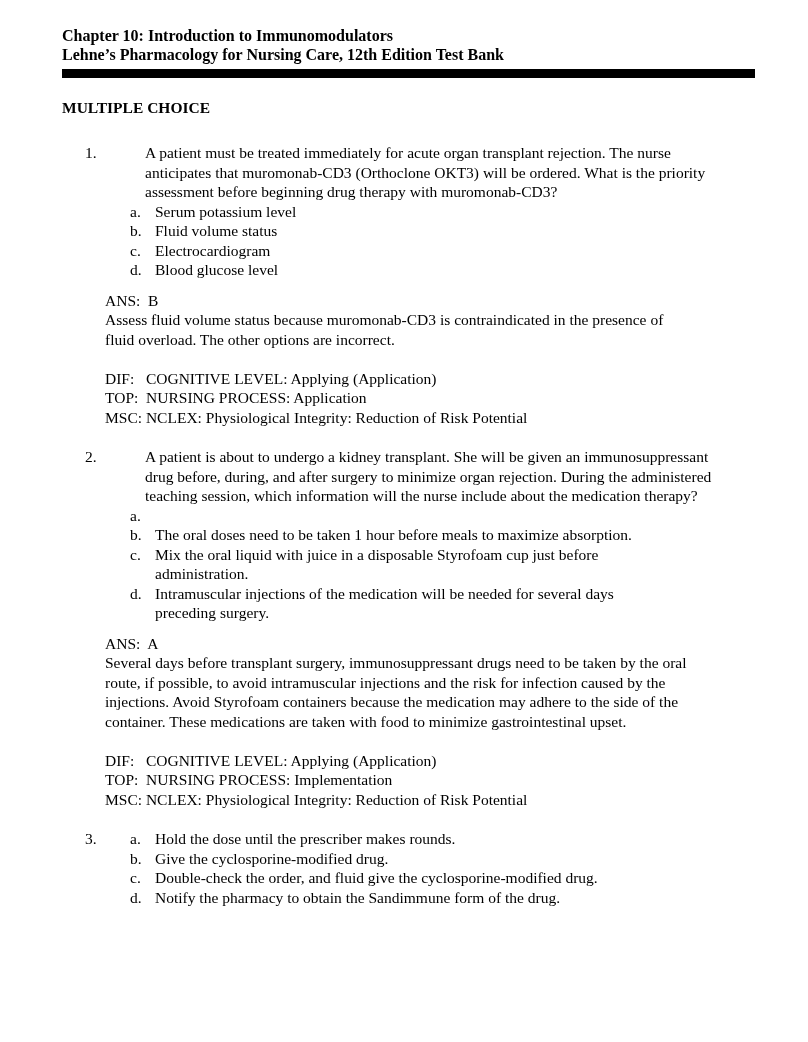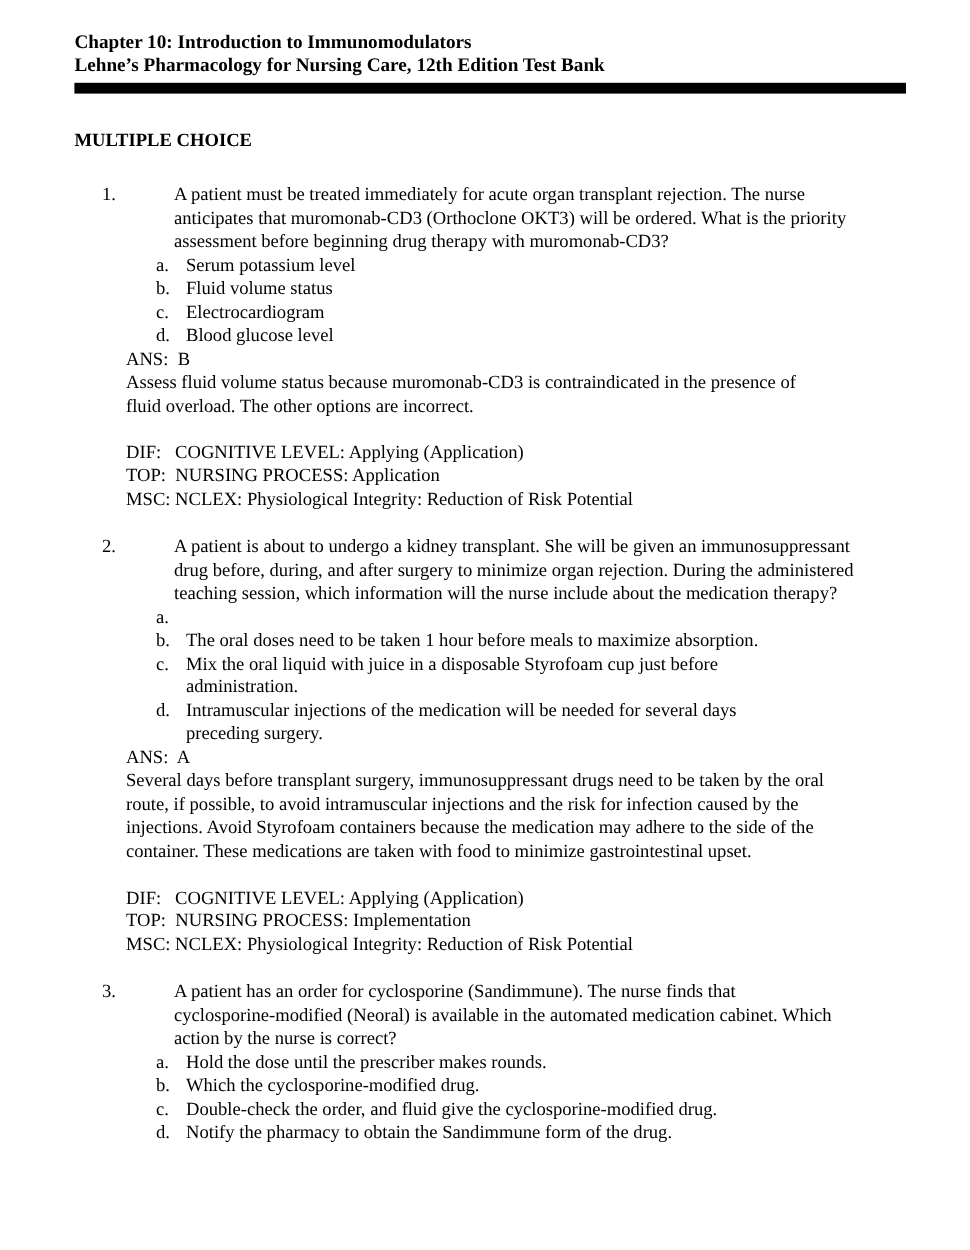--- a/index.html
+++ b/index.html
@@ -23,39 +23,39 @@
   }
   .title-rule {
     height: 9px;
     background: #000000;
     margin-top: 5px;
   }
   .section-heading {
     font-size: 15.5px;
     line-height: 19px;
     font-weight: bold;
-    margin-top: 30px;
+    margin-top: 20px;
     white-space: pre-wrap;
   }
   .questions {
     padding-left: 23px;
     margin-top: 26px;
     font-size: 15.5px;
     line-height: 19.5px;
   }
   .question { margin-bottom: 20px; }
   .q-row { display: flex; }
   .q-num { width: 20px; flex: none; }
   .q-content { flex: 1; min-width: 0; }
   .q-stem { white-space: pre-wrap; margin-left: 40px; }
   .options { margin-left: 25px; }
   .option { display: flex; }
   .opt-letter { width: 25px; flex: none; }
   .opt-text { white-space: pre-wrap; }
-  .answer-block { }
+  .answer-block { margin-top: 11px; }
   .ans-line, .rationale, .meta-line { white-space: pre-wrap; }
   .meta-block { margin-top: 19.5px; }
 </style>
 </head>
 <body>
 
 <div class="page">
 
   <header>
     <div class="doc-title">Chapter 10: Introduction to Immunomodulators</div>
@@ -145,31 +145,28 @@
             <div class="meta-line">MSC: NCLEX: Physiological Integrity: Reduction of Risk Potential</div>
           </div>
         </div>
       </div>
     </div>
 
     <div class="question">
       <div class="q-row">
         <div class="q-num">3.</div>
         <div class="q-content">
-          <div class="q-stem">A patient has an order for cyclosporine (Sandimmune). The nurse finds that
-cyclosporine-modified (Neoral) is available in the automated medication cabinet. Which
-action by the nurse is correct?</div>
           <div class="options">
             <div class="option">
               <span class="opt-letter">a.</span>
               <span class="opt-text">Hold the dose until the prescriber makes rounds.</span>
             </div>
             <div class="option">
               <span class="opt-letter">b.</span>
-              <span class="opt-text">Which the cyclosporine-modified drug.</span>
+              <span class="opt-text">Give the cyclosporine-modified drug.</span>
             </div>
             <div class="option">
               <span class="opt-letter">c.</span>
               <span class="opt-text">Double-check the order, and fluid give the cyclosporine-modified drug.</span>
             </div>
             <div class="option">
               <span class="opt-letter">d.</span>
               <span class="opt-text">Notify the pharmacy to obtain the Sandimmune form of the drug.</span>
             </div>
           </div>

